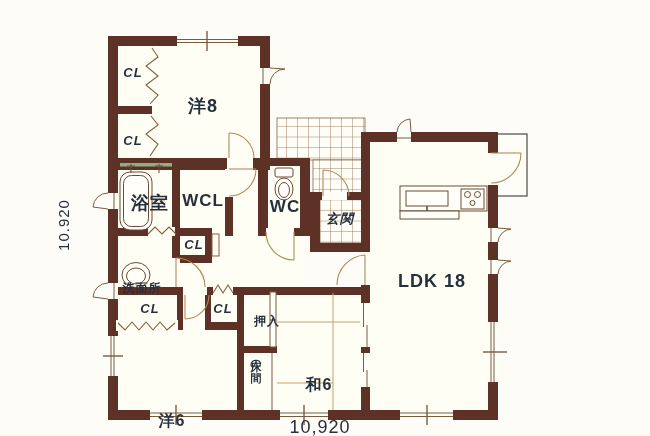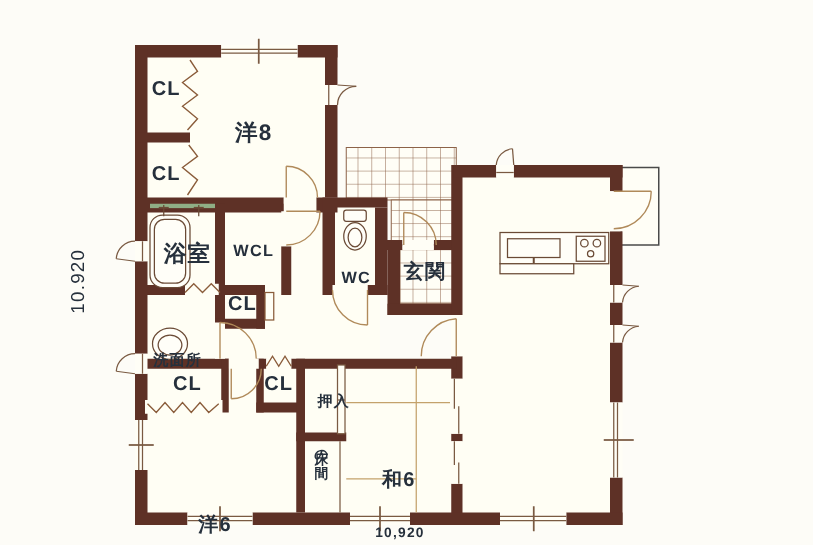--- a/index.html
+++ b/index.html
@@ -1,24 +1,24 @@
 <!DOCTYPE html>
 <html><head>
 <meta charset="utf-8">
 <style>
   html,body{margin:0;padding:0;background:#ffffff;}
   .stage{position:relative;width:650px;height:436px;background:#fdfcf7;overflow:hidden;
          font-family:"Liberation Sans","DejaVu Sans",sans-serif;}
   svg{position:absolute;left:0;top:0;}
   .lbl{position:absolute;transform:translate(-50%,-50%);color:#26303c;white-space:nowrap;
        font-weight:bold;letter-spacing:1px;line-height:1;}
-  .s13{font-size:16px;} .s12{font-size:12px;} .s14{font-size:18px;}
-  .s15{font-size:13px;} .s16{font-size:16px;margin-top:36px;} .s18{font-size:18px;text-align:right;}
+  .s13{font-size:13px;font-style:italic;} .s12{font-size:12px;} .s14{font-size:18px;}
+  .s15{font-size:17px;} .s16{font-size:16px;margin-top:36px;} .s18{font-size:18px;text-align:right;}
   .vdim{transform:translate(-50%,-50%) rotate(-90deg);font-weight:normal;font-size:15px;letter-spacing:1px;}
-  .hdim{font-weight:bold;font-size:11px;letter-spacing:1px;}
+  .hdim{font-weight:normal;font-size:18px;letter-spacing:1px;}
   .vtext{writing-mode:vertical-rl;text-orientation:upright;letter-spacing:0;}
 </style>
 </head>
 <body>
 
 <div class="stage">
 <svg width="650" height="436" viewBox="0 0 650 436">
   <defs>
     <pattern id="tilep" patternUnits="userSpaceOnUse" width="11" height="10.5">
       <path d="M11,0 H0 V10.5" fill="none" stroke="#8c6248" stroke-width="0.8"></path>
@@ -303,24 +303,25 @@
     <line x1="333" y1="322" x2="333" y2="410"></line>
     <line x1="277" y1="383" x2="333" y2="383"></line>
   </g>
 </svg>
 
 <div class="lbl s13" style="left:133px;top:72px;">CL</div>
 <div class="lbl s18" style="left:203px;top:106px;">洋8</div>
 <div class="lbl s13" style="left:133px;top:140px;">CL</div>
 <div class="lbl s14" style="left:150px;top:203px;">浴室</div>
 <div class="lbl s15" style="left:203px;top:200px;">WCL</div>
-<div class="lbl s15" style="left:285px;top:206px;margin-top:16px;">WC</div>
+<div class="lbl s15" style="left:285px;top:206px;">WC</div>
 <div class="lbl s13" style="left:340px;top:218px;">玄関</div>
 <div class="lbl s12" style="left:142px;top:260px;margin-top:28px;">洗面所</div>
 <div class="lbl s13" style="left:194px;top:244px;">CL</div>
+<div class="lbl s18" style="left:432px;top:281px;">LDK 18</div>
 <div class="lbl s13" style="left:150px;top:308px;">CL</div>
 <div class="lbl s13" style="left:223px;top:308px;">CL</div>
 <div class="lbl s12" style="left:257px;top:321px;padding-left:20px;">押入</div>
 <div class="lbl vtext" style="left:250px;top:352px;transform:none;font-size:11px;">床の間</div>
 <div class="lbl s16" style="left:172px;top:385px;">洋6</div>
 <div class="lbl s16" style="left:319px;top:349px;">和6</div>
 <div class="lbl vdim" style="left:63px;top:225px;">10.920</div>
 <div class="lbl hdim" style="left:320px;top:427px;">10,920</div>
 </div>
 

